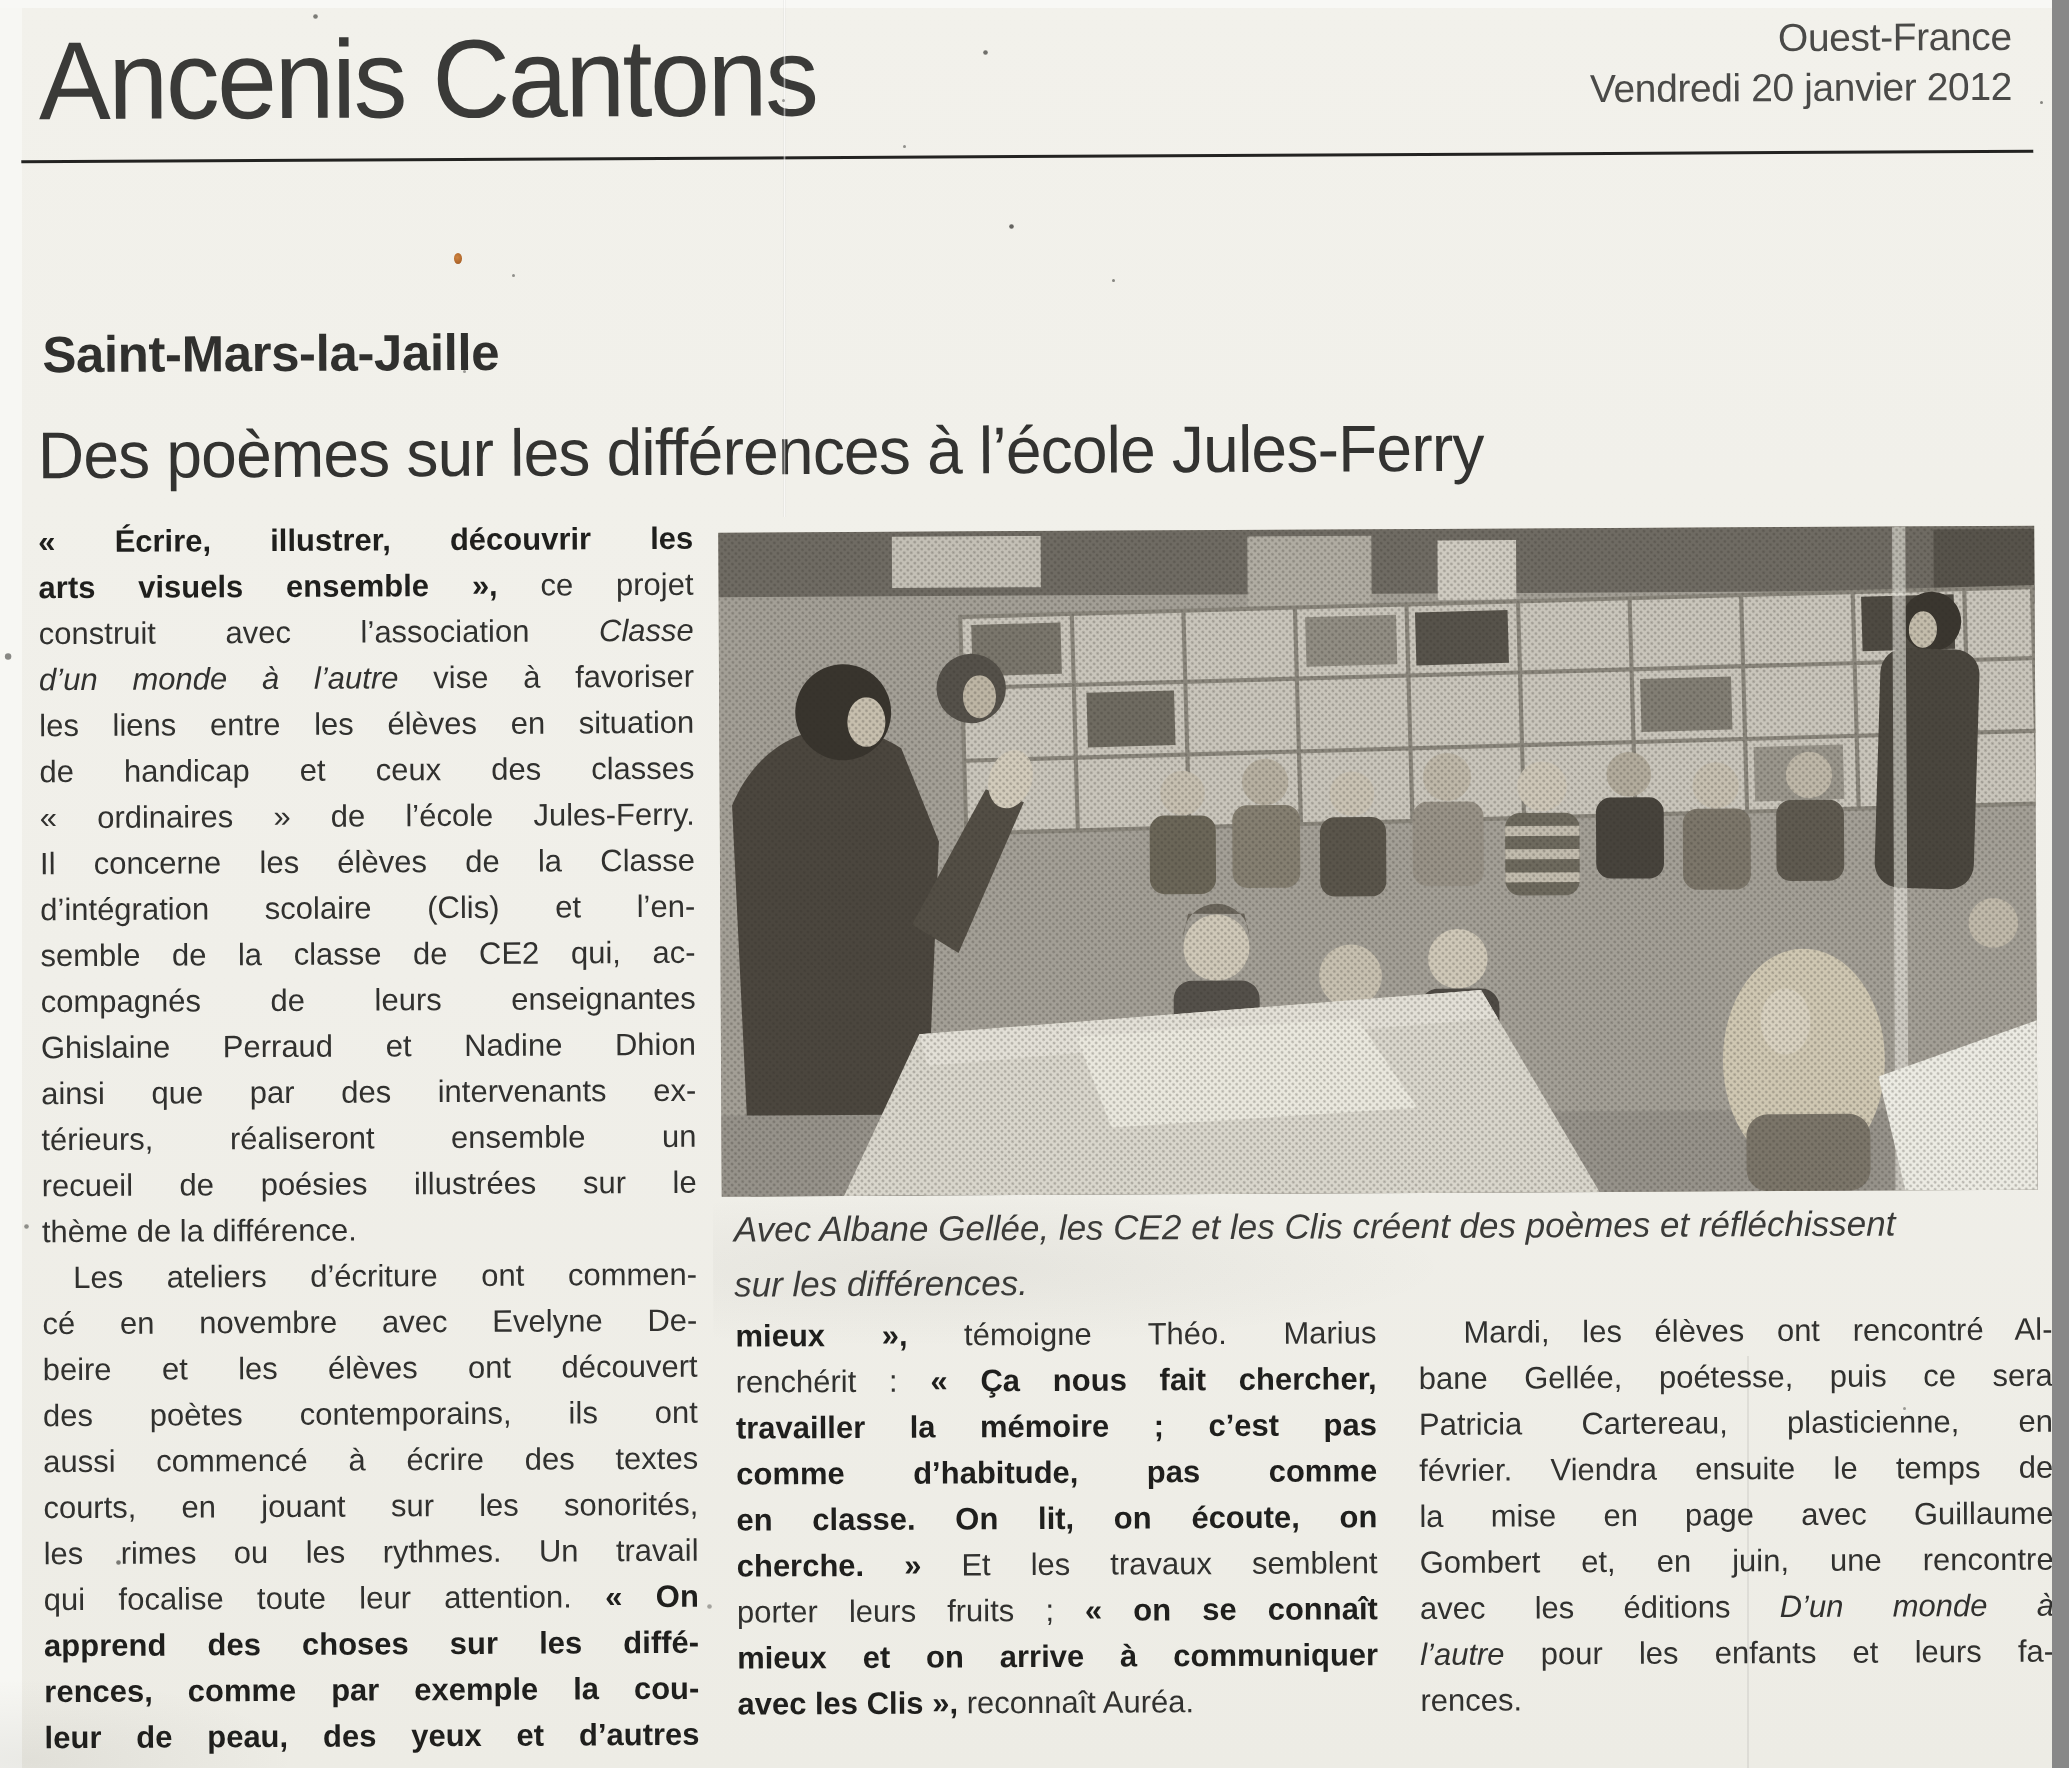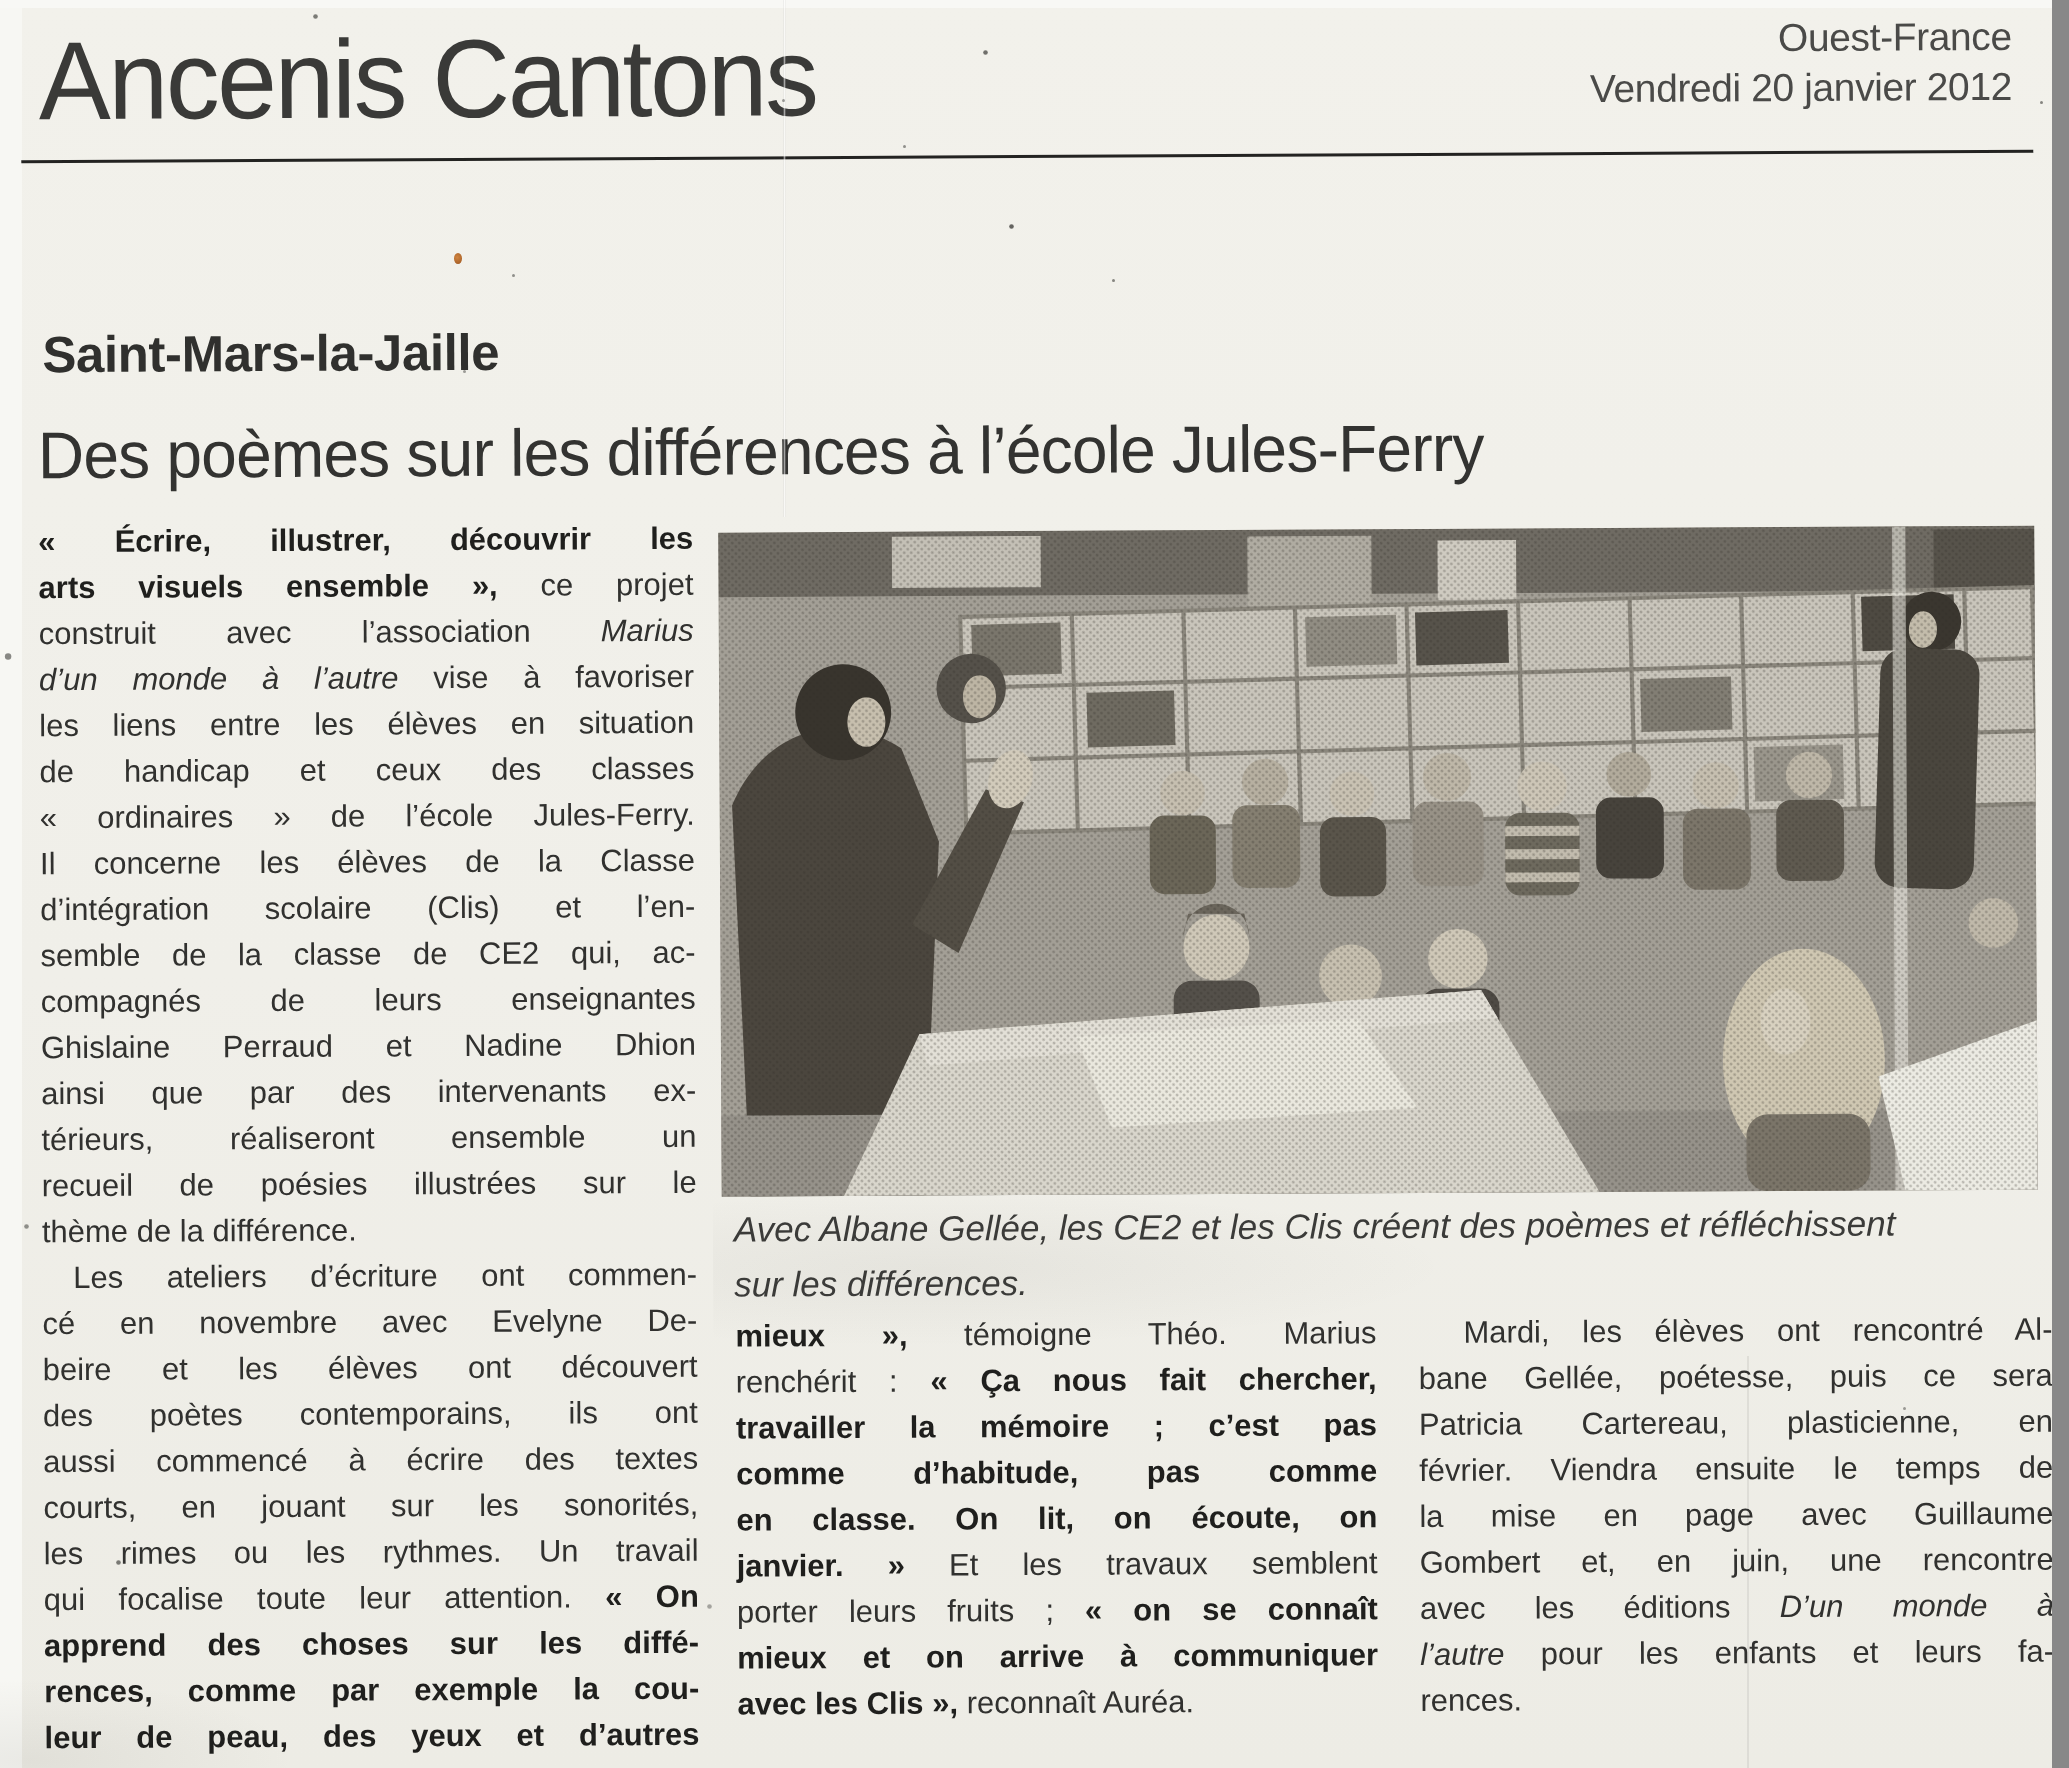--- a/index.html
+++ b/index.html
@@ -120,21 +120,21 @@
 
     <div class="rule"></div>
 
     <h2 class="town-heading">Saint-Mars-la-Jaille</h2>
 
     <h1 class="headline">Des poèmes sur les différences à l’école Jules-Ferry</h1>
 
     <div class="col col1">
         <div class="line"><span class="b">« Écrire, illustrer, découvrir les</span></div>
         <div class="line"><span class="b">arts visuels ensemble »,</span><span> ce projet</span></div>
-        <div class="line"><span>construit avec l’association </span><span class="i">Marius</span></div>
+        <div class="line"><span>construit avec l’association </span><span class="i">Classe</span></div>
         <div class="line"><span class="i">d’un monde à l’autre</span><span> vise à favoriser</span></div>
         <div class="line"><span>les liens entre les élèves en situation</span></div>
         <div class="line"><span>de handicap et ceux des classes</span></div>
         <div class="line"><span>« ordinaires » de l’école Jules-Ferry.</span></div>
         <div class="line"><span>Il concerne les élèves de la Classe</span></div>
         <div class="line"><span>d’intégration scolaire (Clis) et l’en-</span></div>
         <div class="line"><span>semble de la classe de CE2 qui, ac-</span></div>
         <div class="line"><span>compagnés de leurs enseignantes</span></div>
         <div class="line"><span>Ghislaine Perraud et Nadine Dhion</span></div>
         <div class="line"><span>ainsi que par des intervenants ex-</span></div>
@@ -262,21 +262,21 @@
         <div class="line"><span class="i">Avec Albane Gellée, les CE2 et les Clis créent des poèmes et réfléchissent</span></div>
         <div class="line last"><span class="i">sur les différences.</span></div>
       </div>
 
     <div class="col col2">
         <div class="line"><span class="b">mieux »,</span><span> témoigne Théo. Marius</span></div>
         <div class="line"><span>renchérit : </span><span class="b">« Ça nous fait chercher,</span></div>
         <div class="line"><span class="b">travailler la mémoire ; c’est pas</span></div>
         <div class="line"><span class="b">comme d’habitude, pas comme</span></div>
         <div class="line"><span class="b">en classe. On lit, on écoute, on</span></div>
-        <div class="line"><span class="b">janvier. »</span><span> Et les travaux semblent</span></div>
+        <div class="line"><span class="b">cherche. »</span><span> Et les travaux semblent</span></div>
         <div class="line"><span>porter leurs fruits ; </span><span class="b">« on se connaît</span></div>
         <div class="line"><span class="b">mieux et on arrive à communiquer</span></div>
         <div class="line last"><span class="b">avec les Clis »,</span><span> reconnaît Auréa.</span></div>
       </div>
     <div class="col col3">
         <div class="line indent"><span>Mardi, les élèves ont rencontré Al-</span></div>
         <div class="line"><span>bane Gellée, poétesse, puis ce sera</span></div>
         <div class="line"><span>Patricia Cartereau, plasticienne, en</span></div>
         <div class="line"><span>février. Viendra ensuite le temps de</span></div>
         <div class="line"><span>la mise en page avec Guillaume</span></div>

